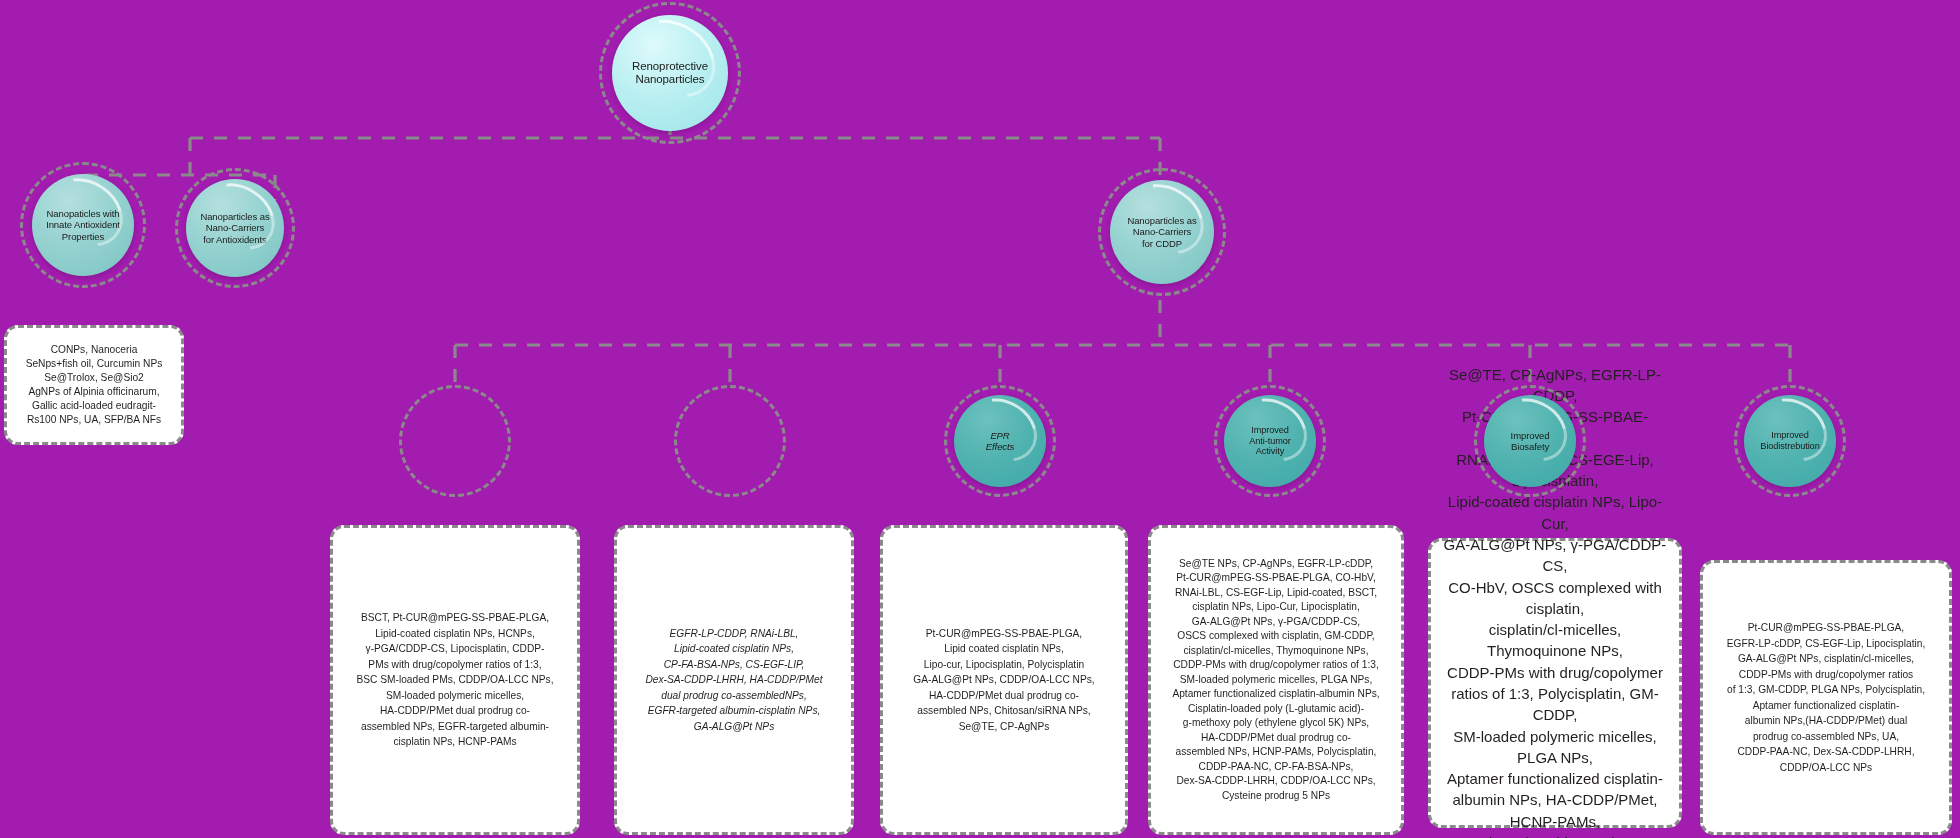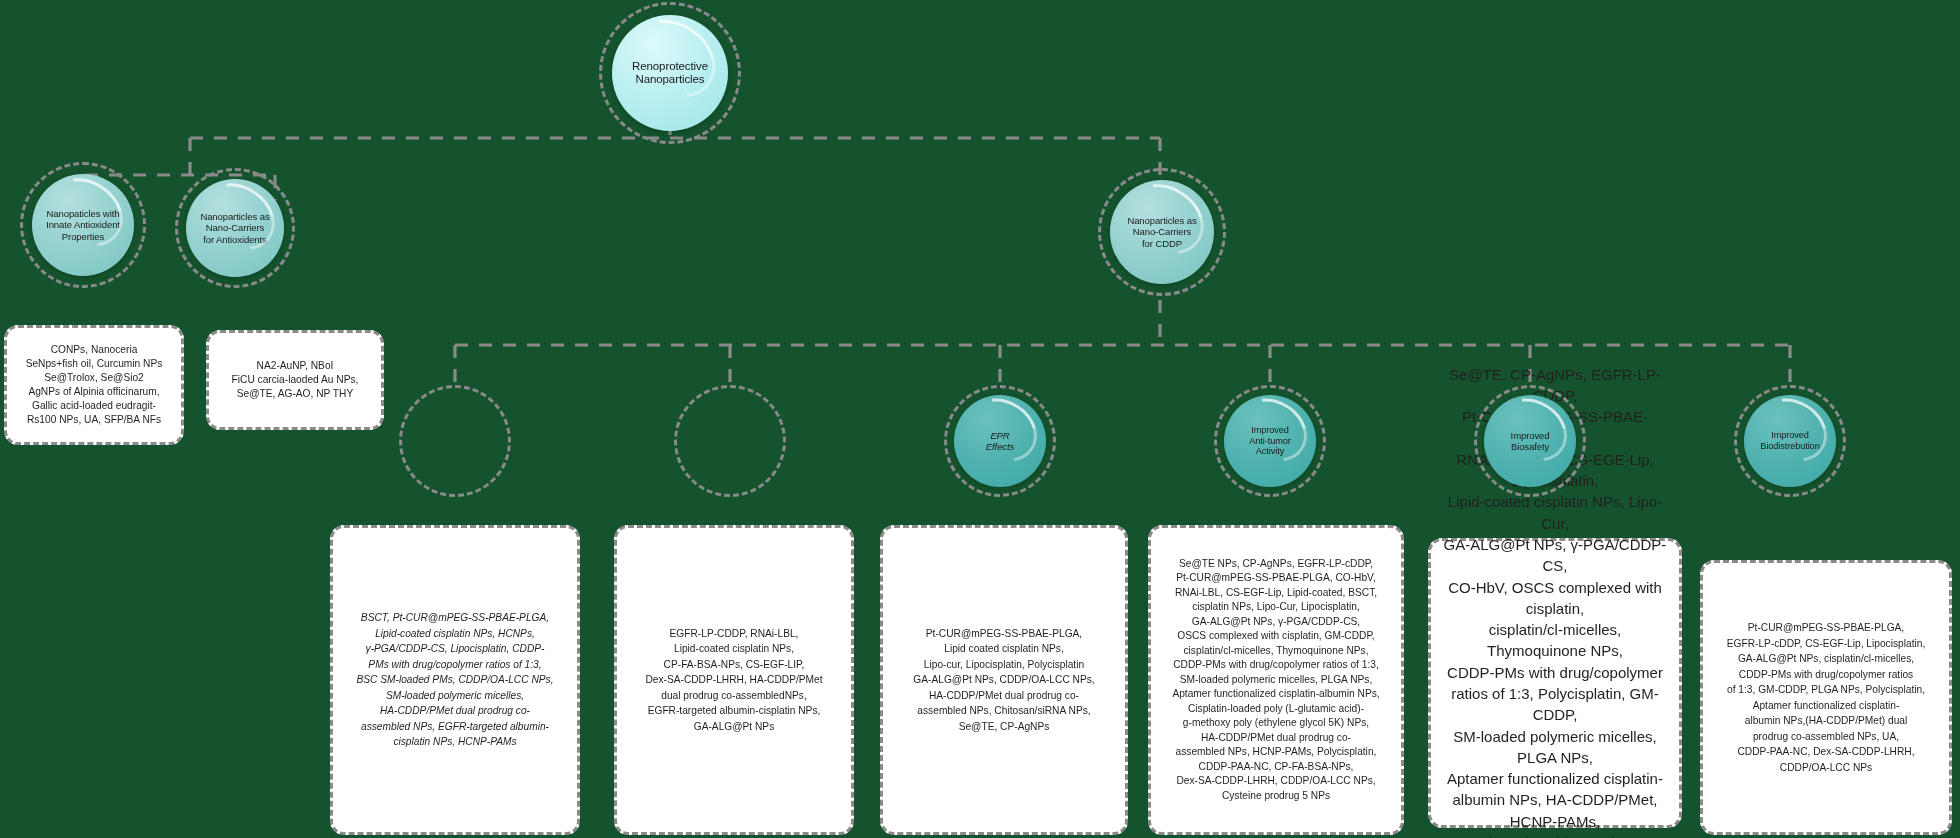--- a/index.html
+++ b/index.html
@@ -10,21 +10,21 @@
   }
   body {
     font-family: "Liberation Sans", "DejaVu Sans", sans-serif;
     color: #231f20;
   }
   #canvas {
     position: relative;
     width: 1960px;
     height: 838px;
     overflow: hidden;
-    background: #14532d;
+    background: #a21caf;
   }
   #wires {
     position: absolute;
     left: 0; top: 0;
     width: 1960px; height: 838px;
     pointer-events: none;
   }
 
   
   .node {
@@ -158,25 +158,20 @@
 
   <div class="box" style="left:4px; top:325px; width:180px; height:120px; font-size:10.2px; line-height:1.38;">
     <span class="txt" style="white-space: pre-line;">CONPs, Nanoceria
 SeNps+fish oil, Curcumin NPs
 Se@Trolox, Se@Sio2
 AgNPs of Alpinia officinarum,
 Gallic acid-loaded eudragit-
 Rs100 NPs, UA, SFP/BA NFs</span>
   </div>
 
-  <div class="box" style="left:206px; top:330px; width:178px; height:100px; font-size:10.2px; line-height:1.4;">
-    <span class="txt" style="white-space: pre-line;">NA2-AuNP, NBoI
-FiCU carcia-laoded Au NPs,
-Se@TE, AG-AO, NP THY</span>
-  </div>
 
   <div class="ring" style="left:399px; top:385px; width:112px; height:112px;"></div>
 
   <div class="ring" style="left:674px; top:385px; width:112px; height:112px;"></div>
 
   <div class="ring" style="left:944px; top:385px; width:112px; height:112px;"></div>
   <div class="node lvl3" style="left:954px; top:395px; width:92px; height:92px; font-size:9.5px;">
     <span class="label" style="white-space: pre-line; font-style: italic;">EPR
 Effects</span>
   </div>
@@ -194,33 +189,33 @@
 Biosafety</span>
   </div>
 
   <div class="ring" style="left:1734px; top:385px; width:112px; height:112px;"></div>
   <div class="node lvl3" style="left:1744px; top:395px; width:92px; height:92px; font-size:9.2px;">
     <span class="label" style="white-space: pre-line;">Improved
 Biodistrebution</span>
   </div>
 
   <div class="box" style="left:330px; top:525px; width:250px; height:310px; font-size:10.2px; line-height:1.52;">
-    <span class="txt" style="white-space: pre-line; font-style: italic;">BSCT, Pt-CUR@mPEG-SS-PBAE-PLGA,
+    <span class="txt" style="white-space: pre-line;">BSCT, Pt-CUR@mPEG-SS-PBAE-PLGA,
 Lipid-coated cisplatin NPs, HCNPs,
 γ-PGA/CDDP-CS, Lipocisplatin, CDDP-
 PMs with drug/copolymer ratios of 1:3,
 BSC SM-loaded PMs, CDDP/OA-LCC NPs,
 SM-loaded polymeric micelles,
 HA-CDDP/PMet dual prodrug co-
 assembled NPs, EGFR-targeted albumin-
 cisplatin NPs, HCNP-PAMs</span>
   </div>
 
   <div class="box" style="left:614px; top:525px; width:240px; height:310px; font-size:10.2px; line-height:1.52;">
-    <span class="txt" style="white-space: pre-line;">EGFR-LP-CDDP, RNAi-LBL,
+    <span class="txt" style="white-space: pre-line; font-style: italic;">EGFR-LP-CDDP, RNAi-LBL,
 Lipid-coated cisplatin NPs,
 CP-FA-BSA-NPs, CS-EGF-LIP,
 Dex-SA-CDDP-LHRH, HA-CDDP/PMet
 dual prodrug co-assembledNPs,
 EGFR-targeted albumin-cisplatin NPs,
 GA-ALG@Pt NPs</span>
   </div>
 
   <div class="box" style="left:880px; top:525px; width:248px; height:310px; font-size:10.2px; line-height:1.52;">
     <span class="txt" style="white-space: pre-line;">Pt-CUR@mPEG-SS-PBAE-PLGA,

